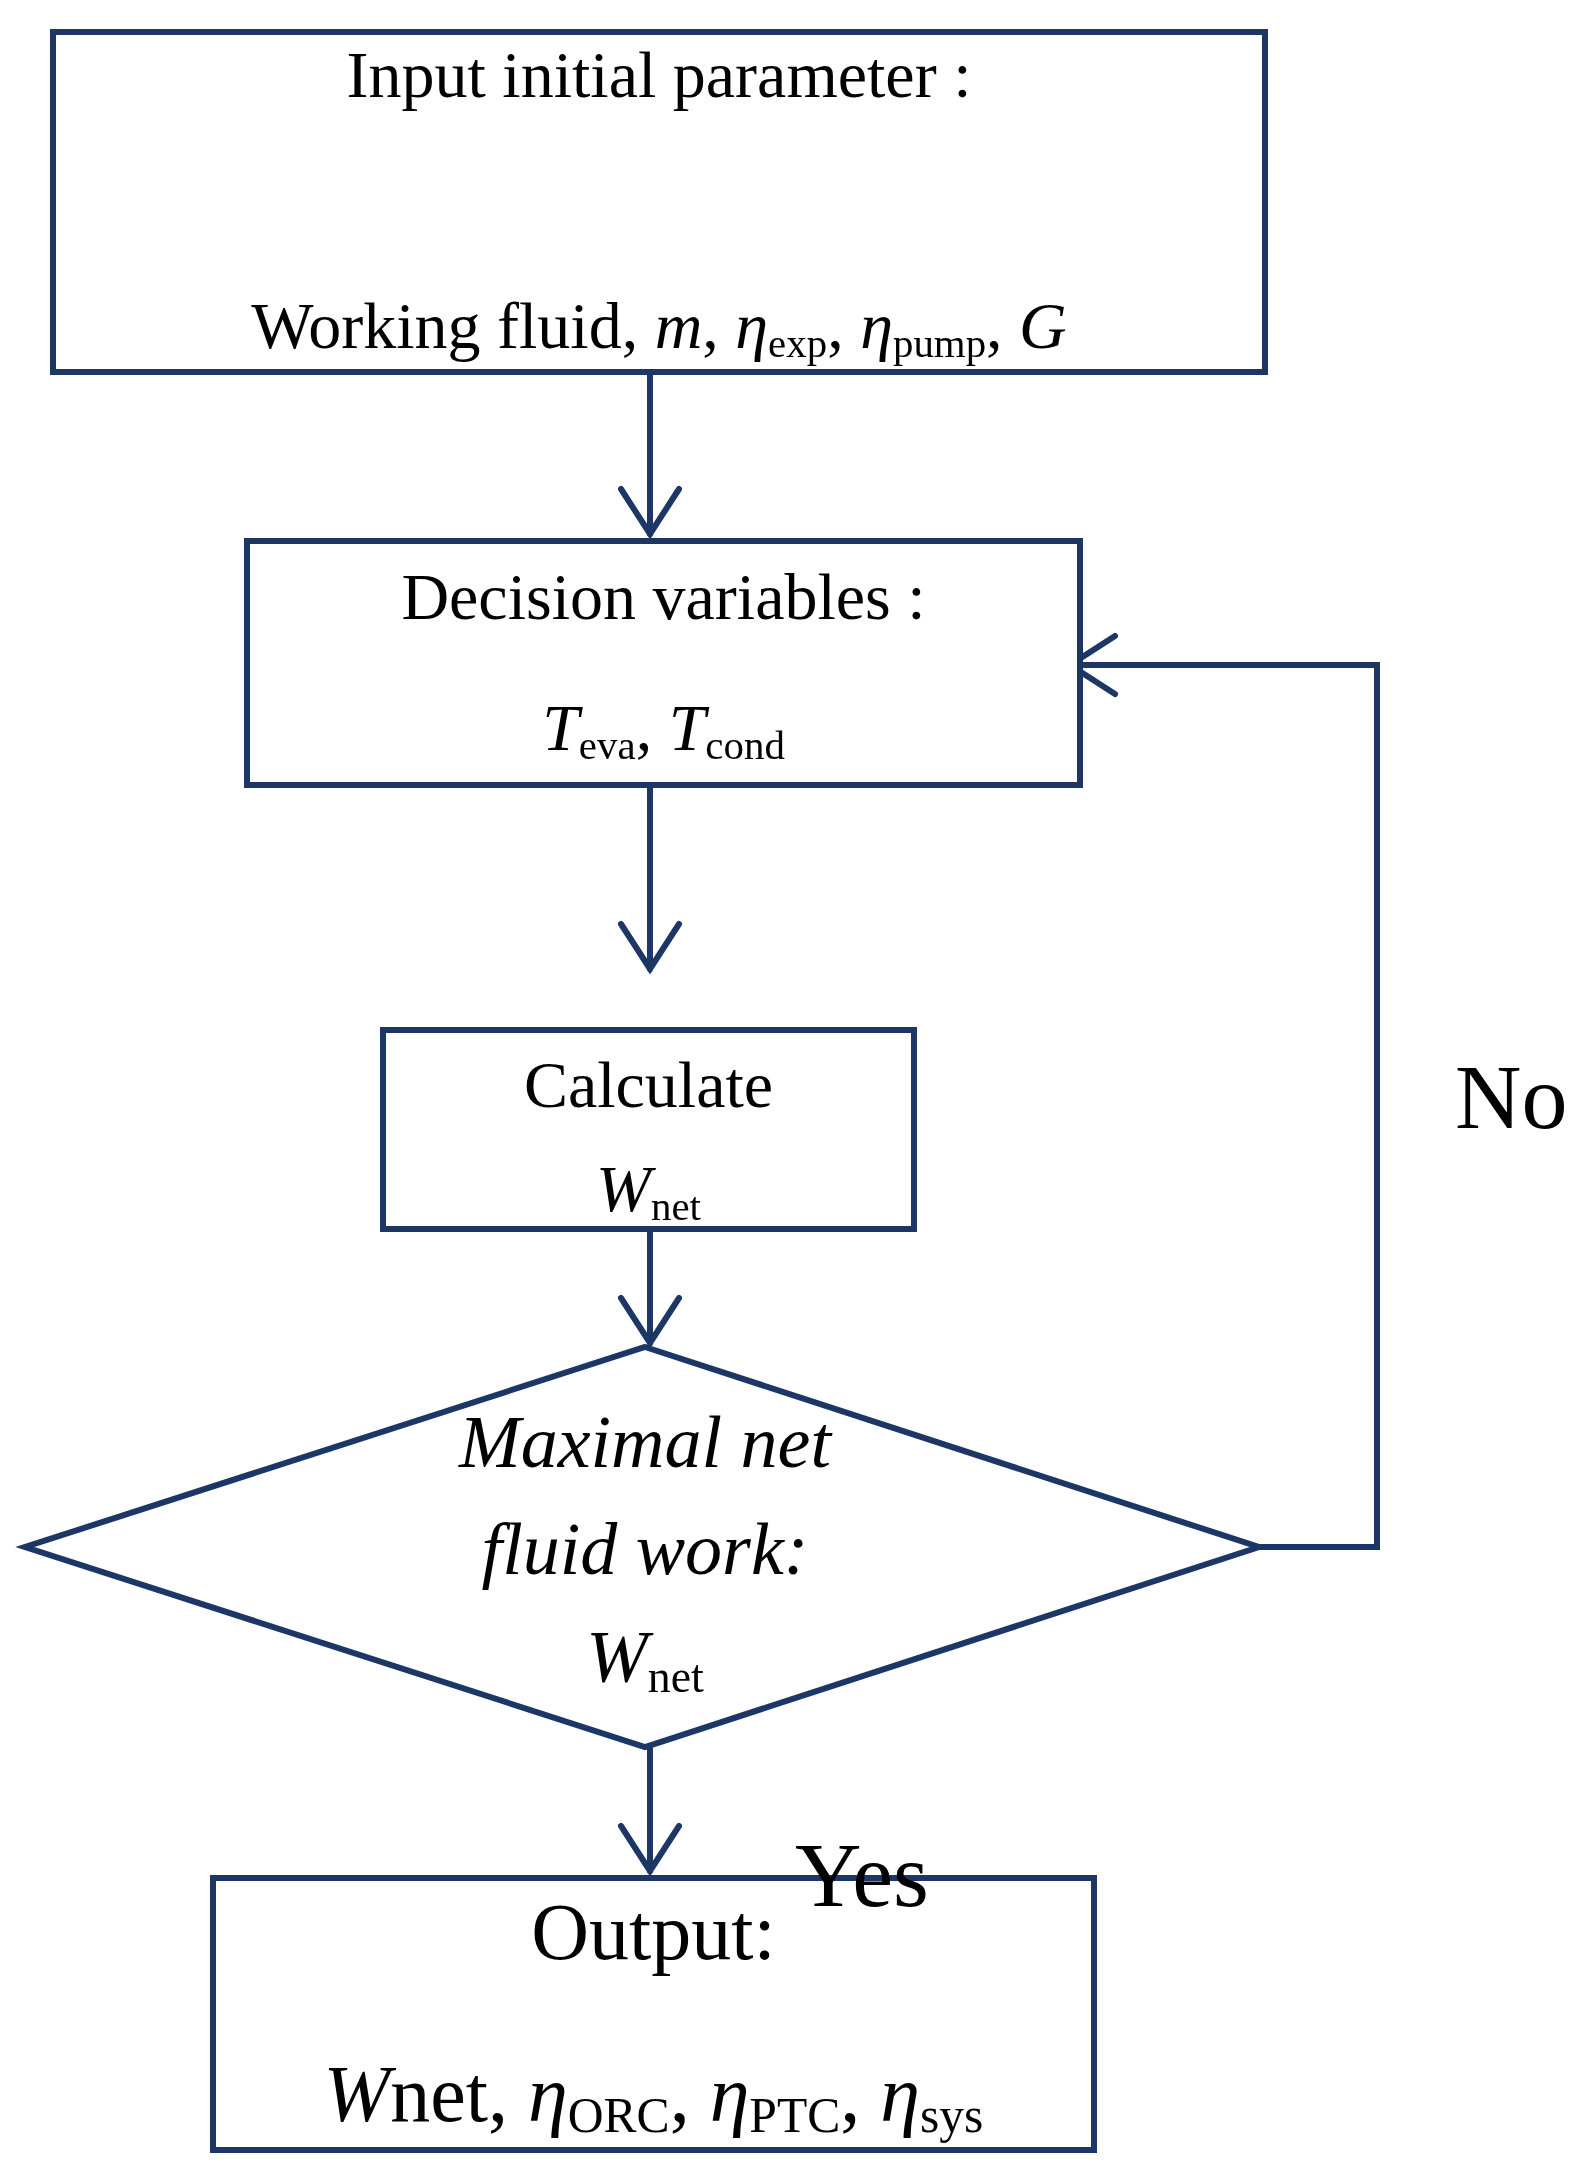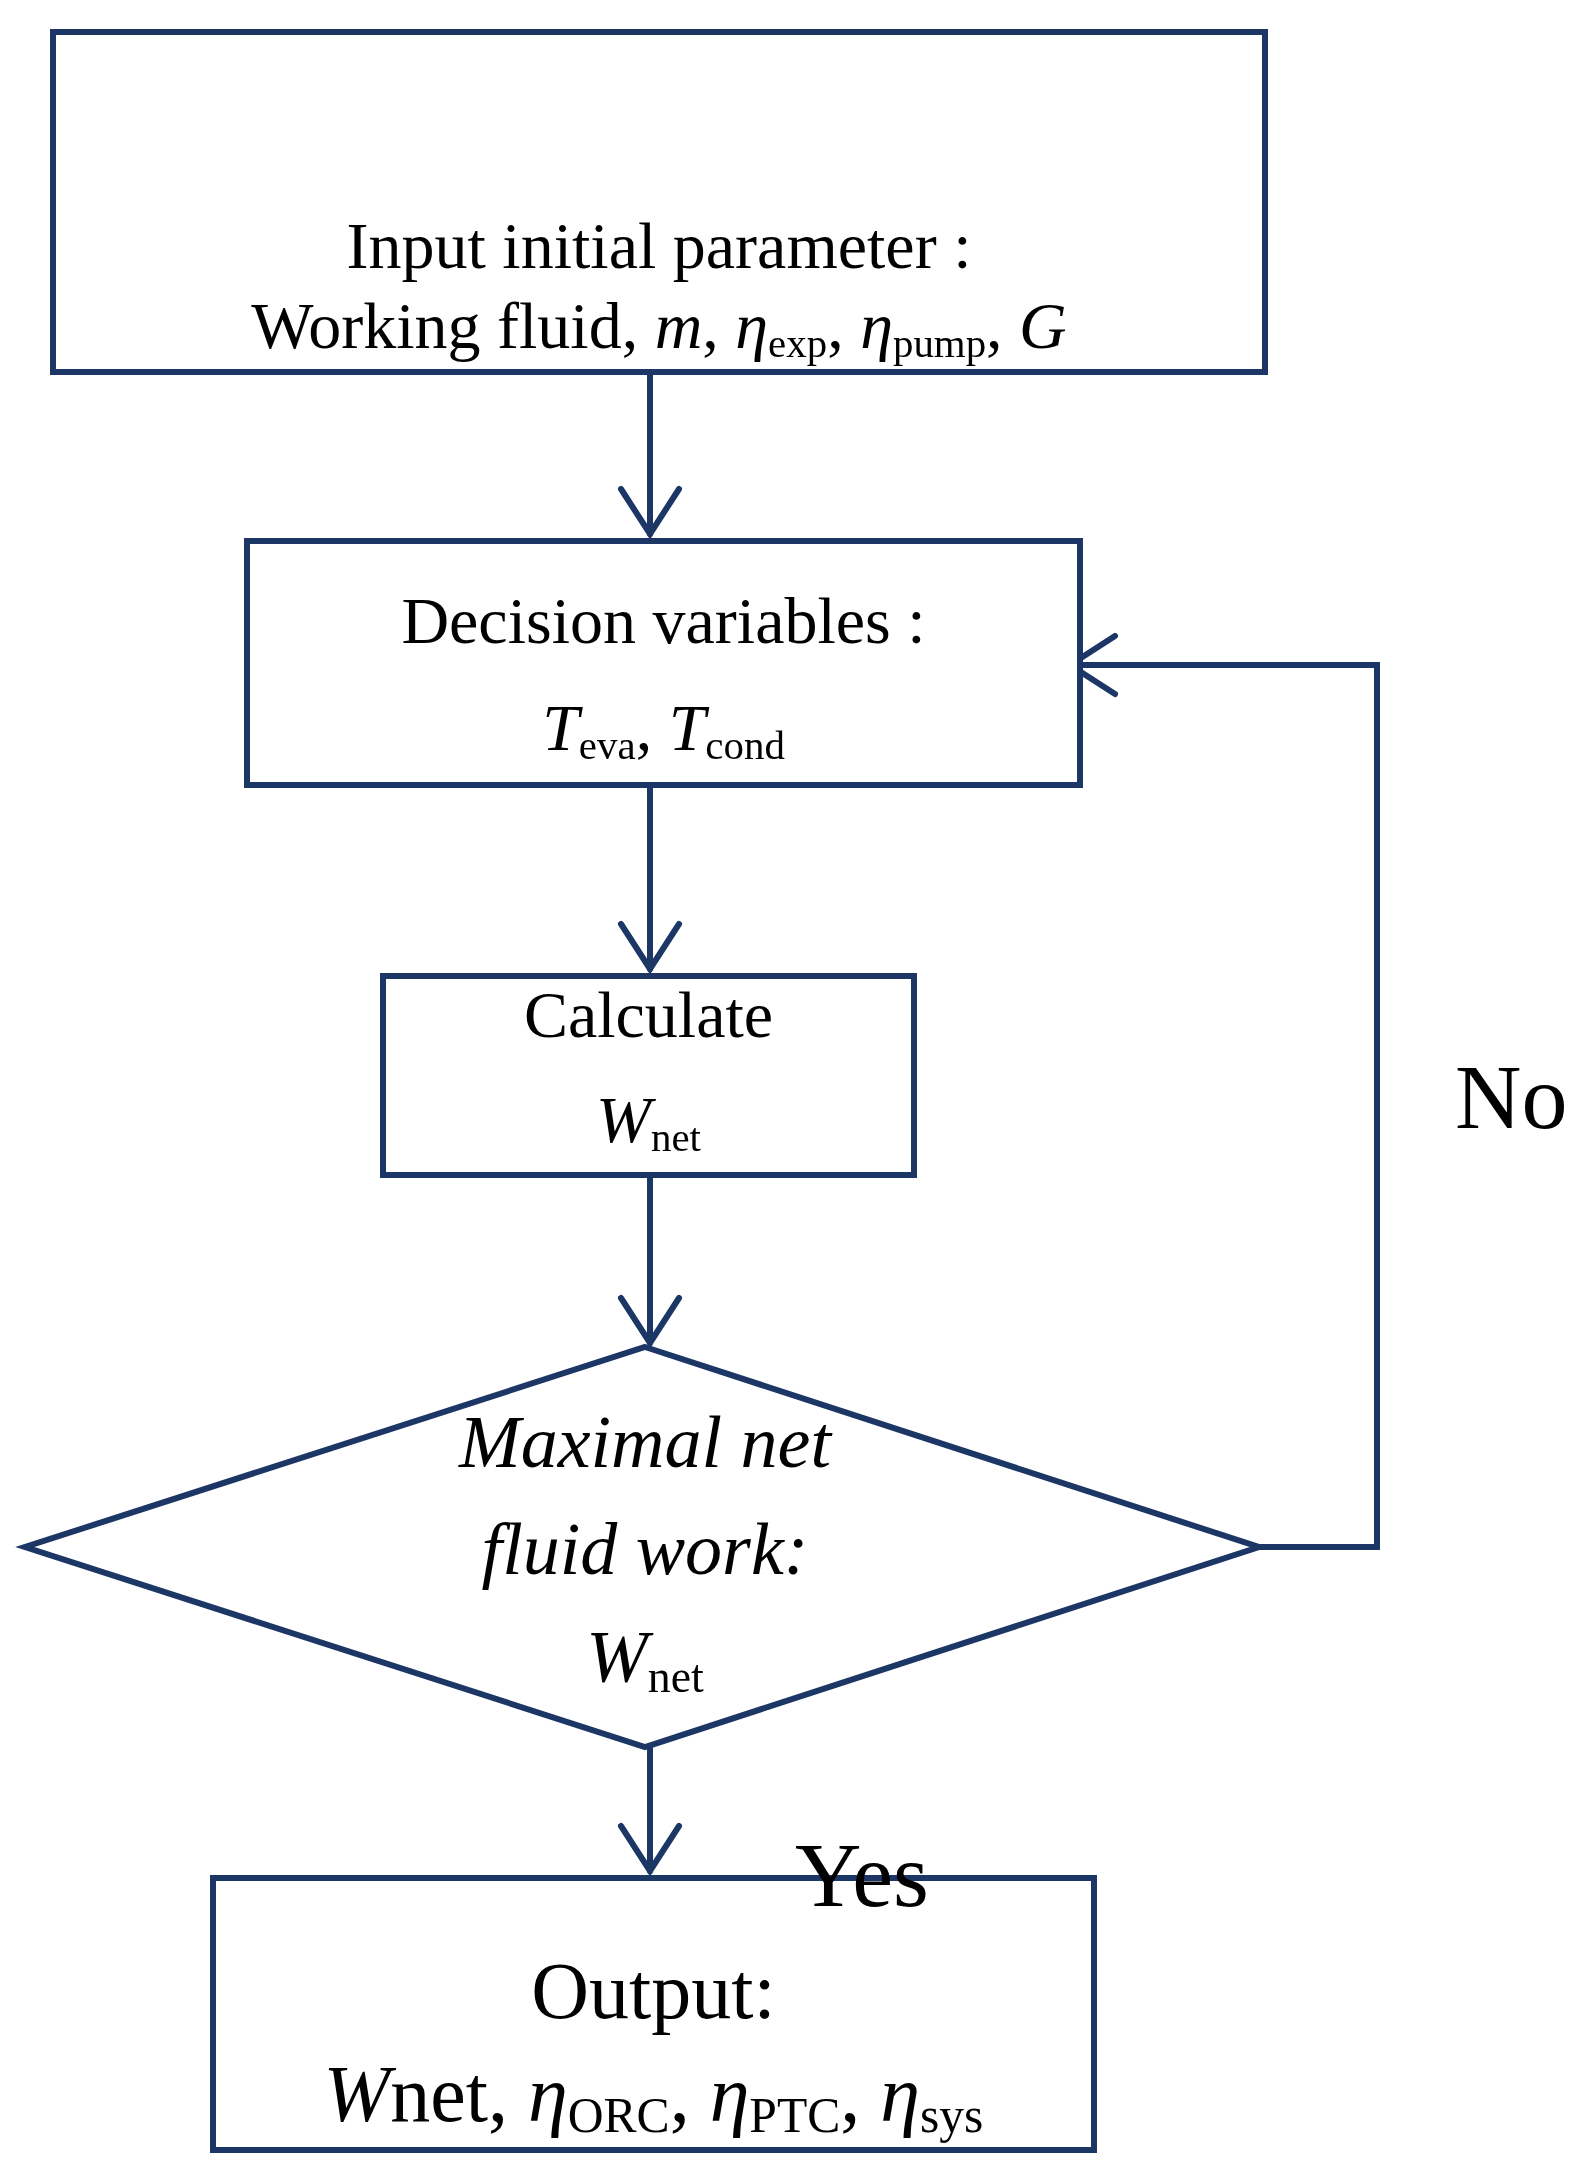--- a/index.html
+++ b/index.html
@@ -10,28 +10,28 @@
   svg.flow-lines { position:absolute; left:0; top:0; width:1590px; height:2179px; }
   svg.flow-lines path, svg.flow-lines polygon {
     stroke:var(--line); stroke-width:6; fill:none;
     stroke-linecap:round; stroke-linejoin:miter;
   }
   svg.flow-lines polygon.diamond-shape { fill:var(--bg); stroke-width:6; }
 
   .node {
     position:absolute; box-sizing:border-box;
     border:6px solid var(--line); background:var(--bg);
-    display:flex; flex-direction:column; justify-content:flex-end; align-items:center;
+    display:flex; flex-direction:column; justify-content:space-between; align-items:center;
     text-align:center; color:var(--text);
   }
   .node-line { white-space:nowrap; }
 
   .box-input     { left:50px;  top:29px;   width:1218px; height:346px; font-size:66px; line-height:1.22; }
   .box-decision  { left:226px; top:538px;  width:839px;  height:250px; font-size:66px; line-height:1.62;margin-left:18px; }
-  .box-calculate { left:380px; top:973px;  width:537px;  height:205px; font-size:66px; line-height:1.58; }
+  .box-calculate { left:380px; top:1027px;  width:537px;  height:205px; font-size:66px; line-height:1.58; }
   .box-output    { left:210px; top:1875px; width:887px;  height:278px; font-size:80px; line-height:1.28; }
 
   .diamond-text {
     position:absolute; left:300px; top:1385px; width:690px; height:330px;
     display:flex; flex-direction:column; justify-content:center; 
     text-align:center; font-size:74px; line-height:1.45; font-style:italic; white-space:nowrap;
   }
 
   .flow-label { position:absolute; font-size:92px; line-height:1; white-space:nowrap; }
   .label-yes { left:795px;  top:1829px; }

